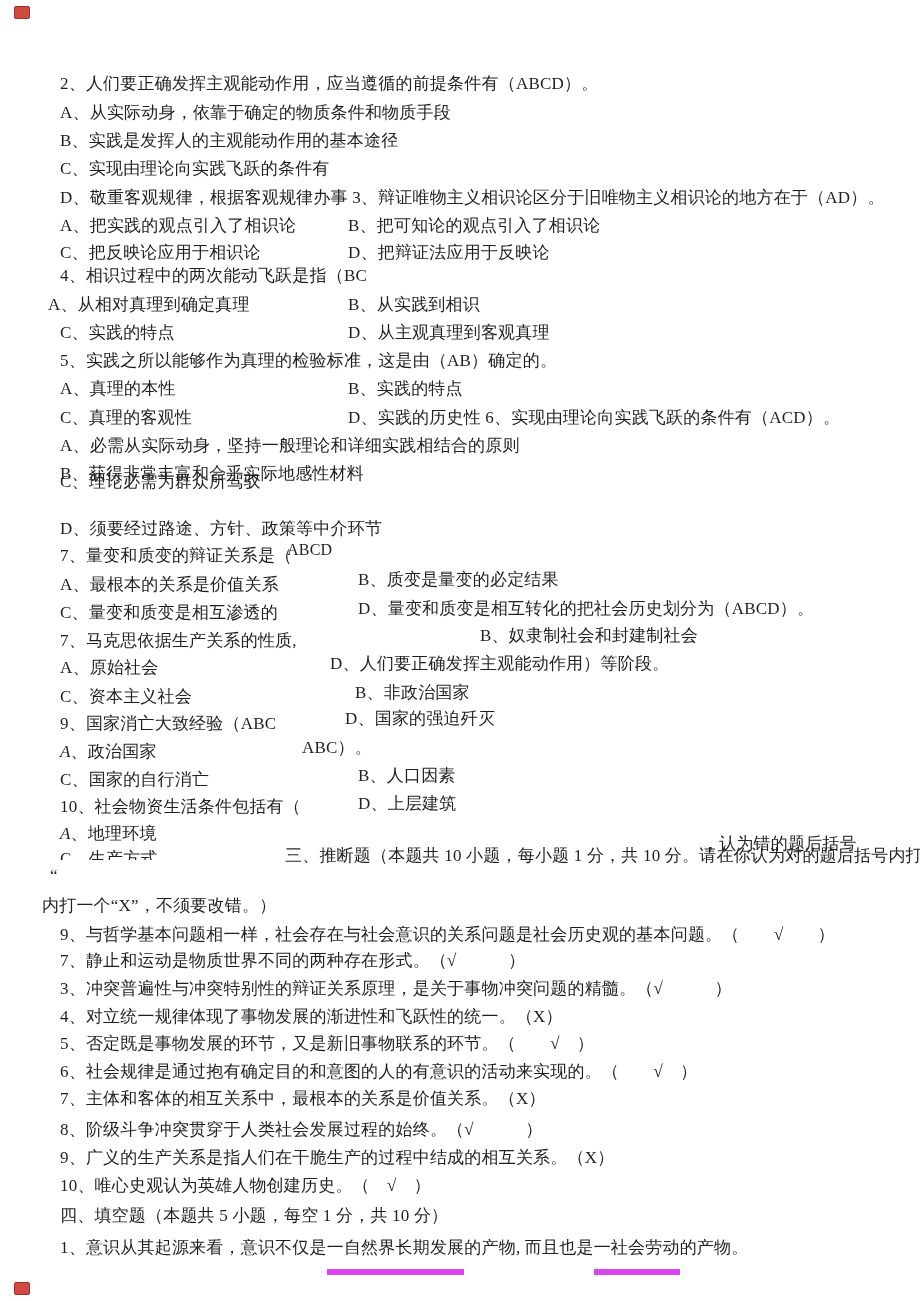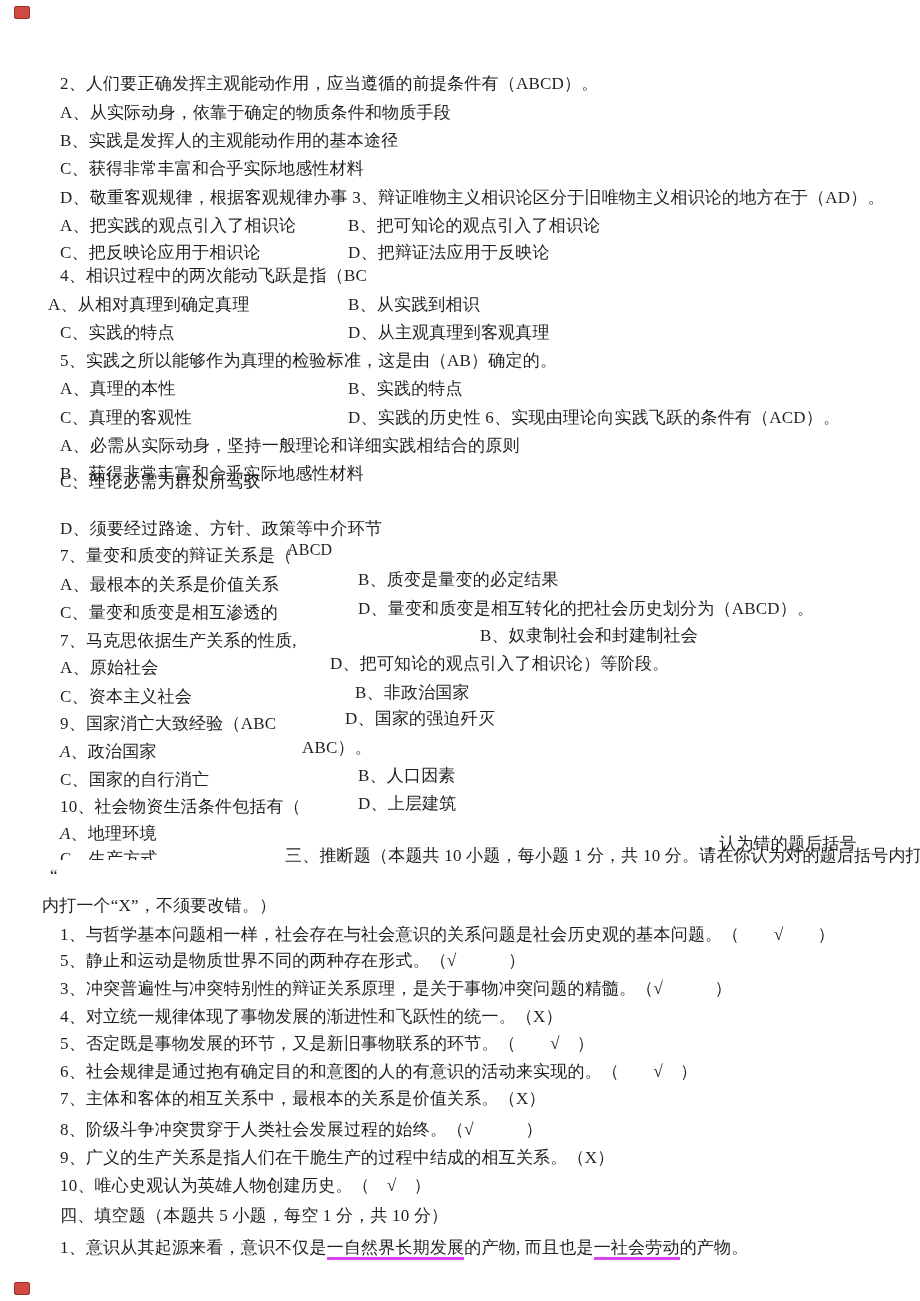--- a/index.html
+++ b/index.html
@@ -8,37 +8,37 @@
     font-family:"Liberation Serif","DejaVu Serif",serif;
     color:#1f1f1f;
   }
   .t{
     position:absolute;white-space:nowrap;font-size:17px;line-height:19px;
     letter-spacing:0.2px;
   }
   .b{font-weight:normal;}
   .it{font-style:italic;}
   .sup{font-size:16px;}
-  .u{border-bottom:3px solid #d946ef;padding-bottom:0px;}
+  .u{border-bottom:6px solid #d946ef;padding-bottom:12px;}
   .clipbox{position:absolute;height:11px;overflow:hidden;}
   .marker{
     position:absolute;width:16px;height:13px;border-radius:2px;
     border:1px solid #9e2f28;box-sizing:border-box;
   }
 </style>
 </head>
 <body>
 
 <div class="marker" style="top:6px;left:14px;background:#cf4a40"></div>
 <div class="marker" style="top:1282px;left:14px;background:#cf4a40"></div>
 
 <span class="t" style="top:74px;left:60px">2、人们要正确发挥主观能动作用，应当遵循的前提条件有（ABCD）。</span>
 <span class="t" style="top:103px;left:60px">A、从实际动身，依靠于确定的物质条件和物质手段</span>
 <span class="t" style="top:131px;left:60px">B、实践是发挥人的主观能动作用的基本途径</span>
-<span class="t" style="top:159px;left:60px">C、获得非常丰富和合乎实际地感性材料</span>
+<span class="t" style="top:159px;left:60px">C、实现由理论向实践飞跃的条件有</span>
 <span class="t" style="top:188px;left:60px">D、敬重客观规律，根据客观规律办事 3、辩证唯物主义相识论区分于旧唯物主义相识论的地方在于（AD）。</span>
 <span class="t" style="top:216px;left:60px">A、把实践的观点引入了相识论</span>
 <span class="t" style="top:216px;left:348px">B、把可知论的观点引入了相识论</span>
 <span class="t" style="top:243px;left:60px">C、把反映论应用于相识论</span>
 <span class="t" style="top:243px;left:348px">D、把辩证法应用于反映论</span>
 <span class="t" style="top:266px;left:60px">4、相识过程中的两次能动飞跃是指（BC</span>
 <span class="t" style="top:295px;left:48px">A、从相对真理到确定真理</span>
 <span class="t" style="top:295px;left:348px">B、从实践到相识</span>
 <span class="t" style="top:323px;left:60px">C、实践的特点</span>
 <span class="t" style="top:323px;left:348px">D、从主观真理到客观真理</span>
@@ -53,21 +53,21 @@
 <span class="t" style="top:519px;left:60px">D、须要经过路途、方针、政策等中介环节</span>
 <span class="t" style="top:546px;left:60px">7、量变和质变的辩证关系是（</span>
 <span class="t sup" style="top:540px;left:287px">ABCD</span>
 <span class="t" style="top:575px;left:60px">A、最根本的关系是价值关系</span>
 <span class="t" style="top:570px;left:358px">B、质变是量变的必定结果</span>
 <span class="t" style="top:603px;left:60px">C、量变和质变是相互渗透的</span>
 <span class="t" style="top:599px;left:358px">D、量变和质变是相互转化的把社会历史划分为（ABCD）。</span>
 <span class="t" style="top:631px;left:60px">7、马克思依据生产关系的性质,</span>
 <span class="t" style="top:626px;left:480px">B、奴隶制社会和封建制社会</span>
 <span class="t" style="top:658px;left:60px">A、原始社会</span>
-<span class="t" style="top:654px;left:330px">D、把可知论的观点引入了相识论）等阶段。</span>
+<span class="t" style="top:654px;left:330px">D、人们要正确发挥主观能动作用）等阶段。</span>
 <span class="t" style="top:687px;left:60px">C、资本主义社会</span>
 <span class="t" style="top:683px;left:355px">B、非政治国家</span>
 <span class="t" style="top:714px;left:60px">9、国家消亡大致经验（ABC</span>
 <span class="t" style="top:709px;left:345px">D、国家的强迫歼灭</span>
 <span class="t" style="top:742px;left:60px"><i class="it">A</i><span>、政治国家</span></span>
 <span class="t" style="top:738px;left:302px">ABC）。</span>
 <span class="t" style="top:770px;left:60px">C、国家的自行消亡</span>
 <span class="t" style="top:766px;left:358px">B、人口因素</span>
 <span class="t" style="top:797px;left:60px">10、社会物资生活条件包括有（</span>
 <span class="t" style="top:794px;left:358px">D、上层建筑</span>
@@ -75,22 +75,22 @@
 
 <div class="clipbox" style="top:849px;left:60px;width:180px">
   <span class="t" style="top:0;left:0">C、生产方式</span>
 </div>
 
 <span class="t" style="top:846px;left:285px"><span>三、</span><span class="b">推断题</span><span>（本题共 10 小题，每小题 1 分，共 10 分。请在你认为对的题后括号内打一个</span></span>
 <span class="t" style="top:866px;left:50px">“</span>
 <span class="t" style="top:834px;left:702px">，认为错的题后括号</span>
 <span class="t" style="top:896px;left:42px">内打一个“X”，不须要改错。）</span>
 
-<span class="t" style="top:925px;left:60px">1、与哲学基本问题相一样，社会存在与社会意识的关系问题是社会历史观的基本问题。（　　√　　）</span>
-<span class="t" style="top:951px;left:60px">5、静止和运动是物质世界不同的两种存在形式。（√　　　）</span>
+<span class="t" style="top:925px;left:60px">9、与哲学基本问题相一样，社会存在与社会意识的关系问题是社会历史观的基本问题。（　　√　　）</span>
+<span class="t" style="top:951px;left:60px">7、静止和运动是物质世界不同的两种存在形式。（√　　　）</span>
 <span class="t" style="top:979px;left:60px">3、冲突普遍性与冲突特别性的辩证关系原理，是关于事物冲突问题的精髓。（√　　　）</span>
 <span class="t" style="top:1007px;left:60px">4、对立统一规律体现了事物发展的渐进性和飞跃性的统一。（X）</span>
 <span class="t" style="top:1034px;left:60px">5、否定既是事物发展的环节，又是新旧事物联系的环节。（　　√　）</span>
 <span class="t" style="top:1062px;left:60px">6、社会规律是通过抱有确定目的和意图的人的有意识的活动来实现的。（　　√　）</span>
 <span class="t" style="top:1089px;left:60px">7、主体和客体的相互关系中，最根本的关系是价值关系。（X）</span>
 <span class="t" style="top:1120px;left:60px">8、阶级斗争冲突贯穿于人类社会发展过程的始终。（√　　　）</span>
 <span class="t" style="top:1148px;left:60px">9、广义的生产关系是指人们在干脆生产的过程中结成的相互关系。（X）</span>
 <span class="t" style="top:1176px;left:60px">10、唯心史观认为英雄人物创建历史。（　√　）</span>
 
 <span class="t" style="top:1206px;left:60px">四、填空题（本题共 5 小题，每空 1 分，共 10 分）</span>

